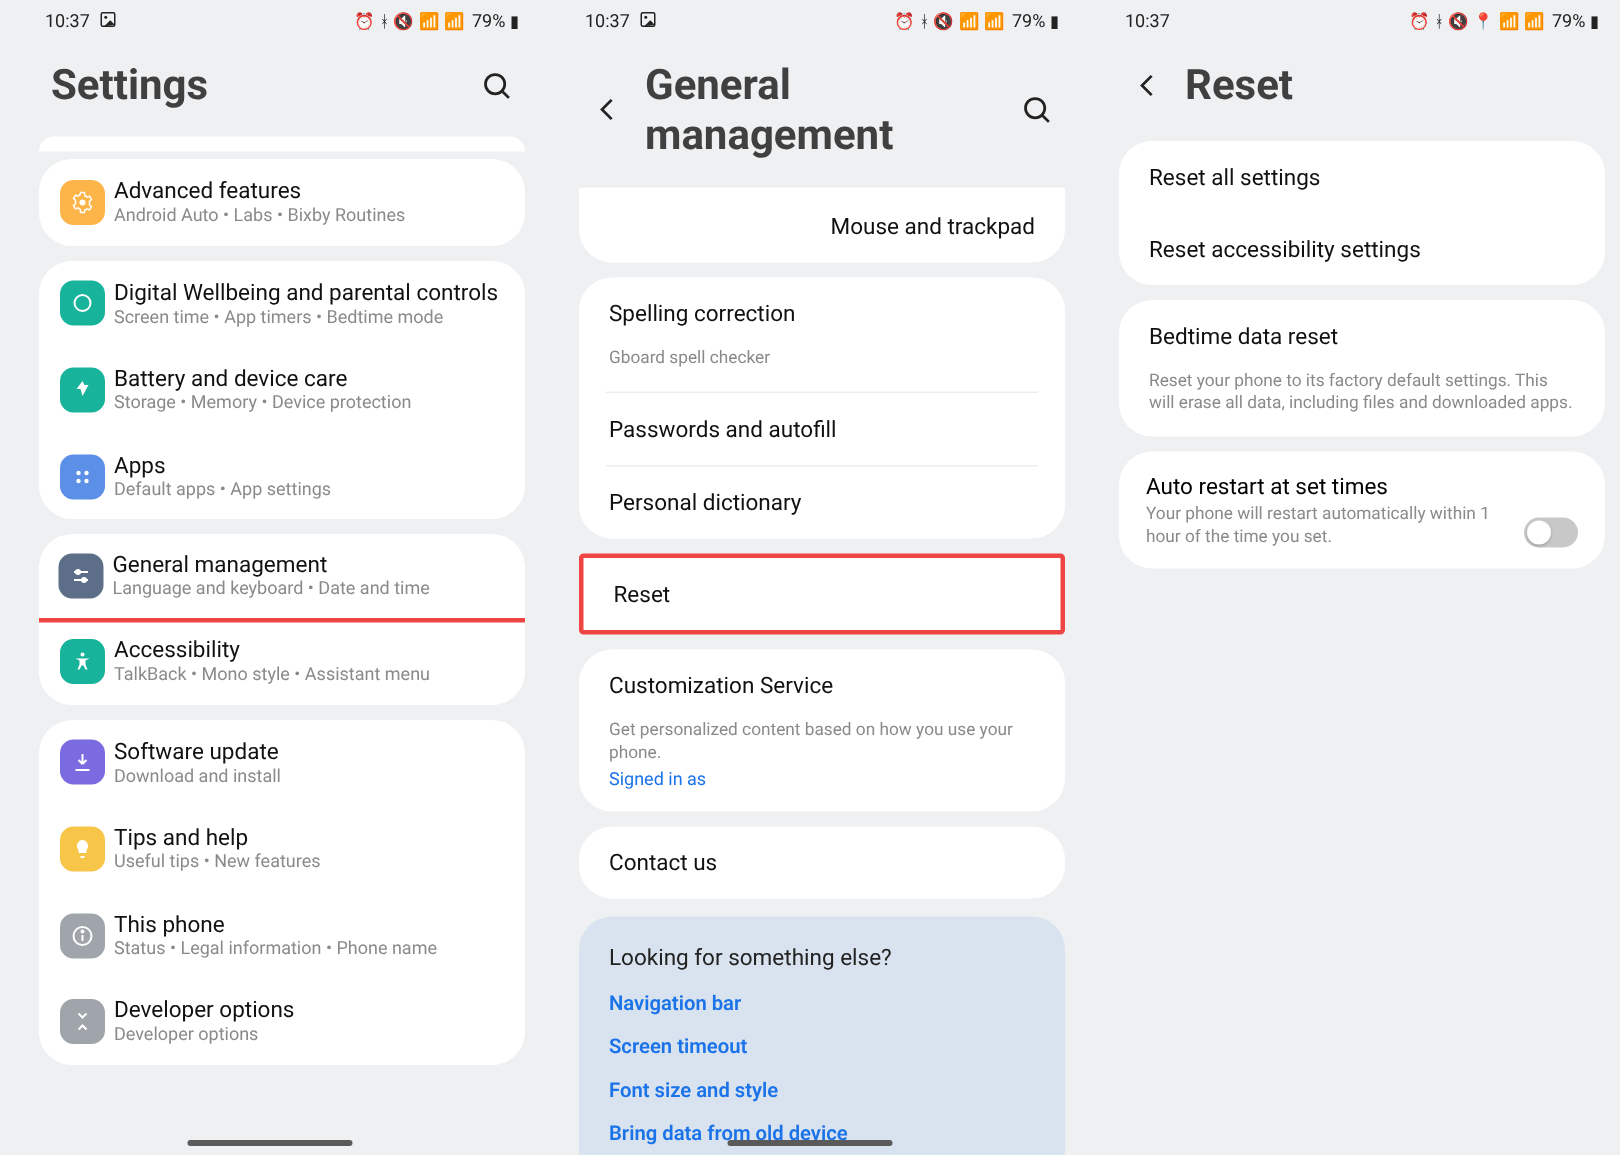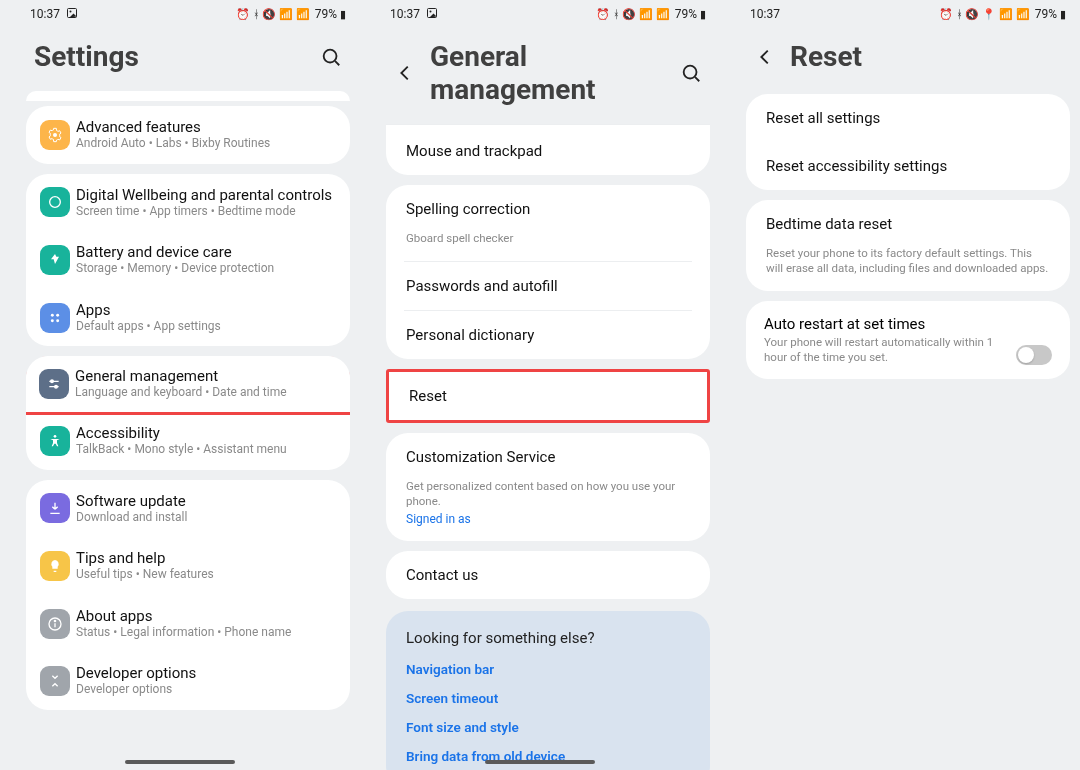--- a/index.html
+++ b/index.html
@@ -203,21 +203,21 @@
     </div>
     <div class="row">
       <div class="icon ic-grey">
           <svg width="16" height="16" viewBox="0 0 24 24" fill="none" stroke="#fff" stroke-width="2">
             <circle cx="12" cy="12" r="9"></circle>
             <line x1="12" y1="11" x2="12" y2="17"></line>
             <circle cx="12" cy="7.5" r="1" fill="#fff"></circle>
           </svg>
         </div>
       <div class="text">
-          <div class="label">About apps</div>
+          <div class="label">This phone</div>
           <div class="sub">Status  •  Legal information  •  Phone name</div>
         </div>
     </div>
     <div class="row">
       <div class="icon ic-grey">
           <svg width="16" height="16" viewBox="0 0 24 24" fill="none" stroke="#fff" stroke-width="2">
             <path d="M8 4l4 4 4-4M8 20l4-4 4 4"></path>
           </svg>
         </div>
       <div class="text">
@@ -255,21 +255,21 @@
     <span class="back-btn"><svg viewBox="0 0 24 24" width="22" height="22" fill="none" stroke="#222" stroke-width="2">
           <polyline points="15 5 8 12 15 19"></polyline>
         </svg></span>
     <div class="title">General management</div>
     <span class="search-btn"><svg viewBox="0 0 24 24" width="22" height="22" fill="none" stroke="#222" stroke-width="2">
           <circle cx="11" cy="11" r="7"></circle>
           <line x1="21" y1="21" x2="16.5" y2="16.5"></line>
         </svg></span>
   </div>
 
-  <div class="card" style="border-top-left-radius:0;border-top-right-radius:0;margin-top:0;">
+  <div class="card" style="border-top-left-radius:0;border-top-right-radius:0;margin-top:0;text-align:right;">
     <div class="divider" style="margin:0 0 2px 0;"></div>
     <div class="simple-row">
       <div class="label">Mouse and trackpad</div>
     </div>
   </div>
 
   <div class="card">
     <div class="simple-row">
       <div class="label">Spelling correction</div>
       <div class="sub">Gboard spell checker</div>

